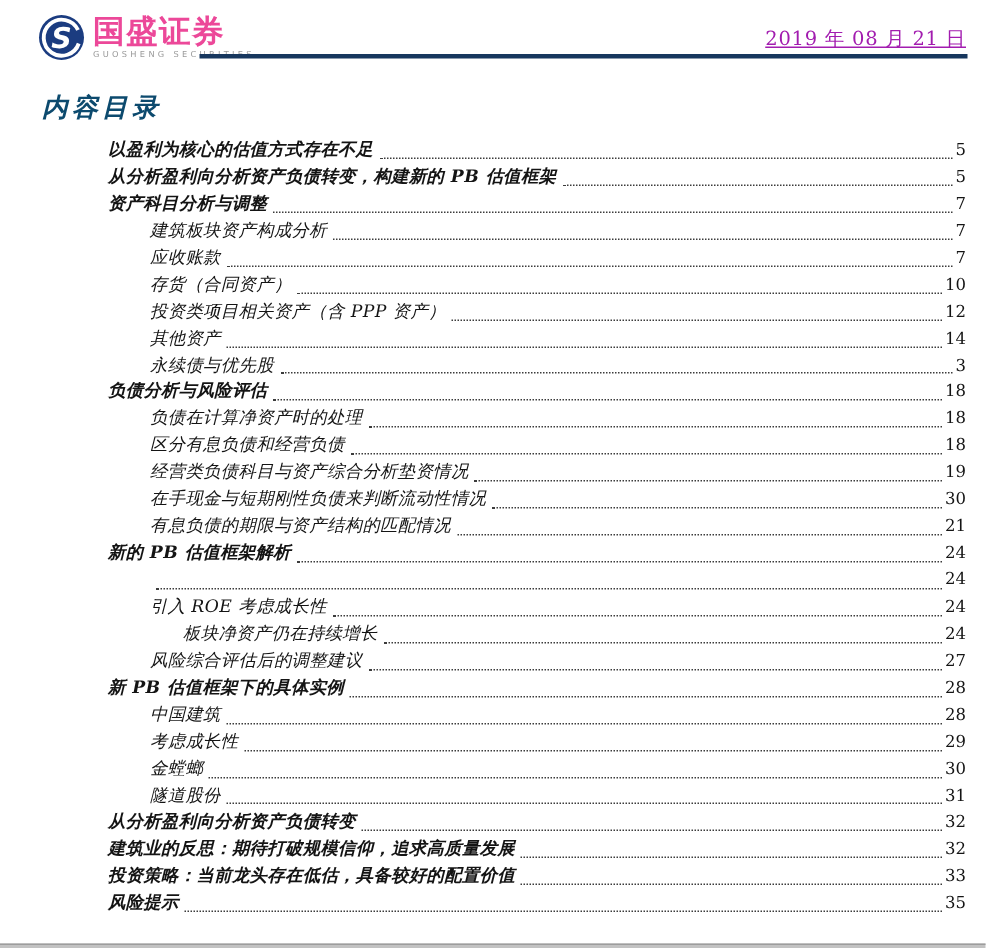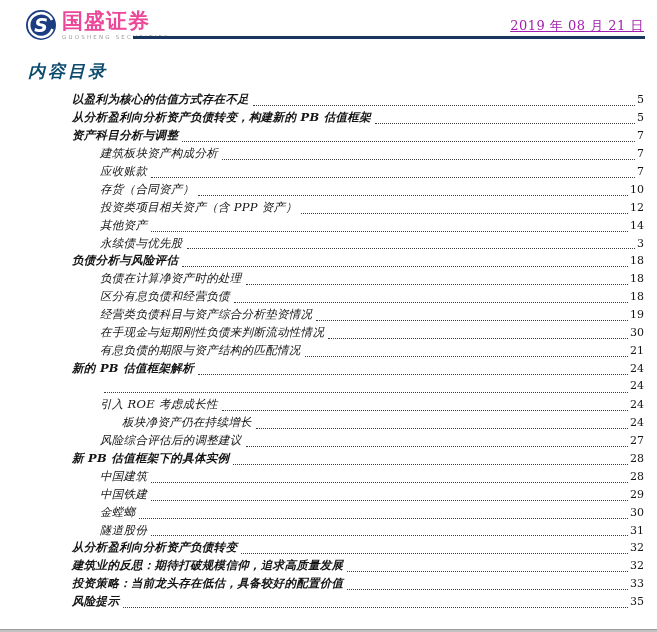--- a/index.html
+++ b/index.html
@@ -190,21 +190,21 @@
       <span class="label">新 PB 估值框架下的具体实例</span>
       <span class="dots"></span>
       <span class="page">28</span>
     </div>
     <div class="toc-row lvl2">
       <span class="label">中国建筑</span>
       <span class="dots"></span>
       <span class="page">28</span>
     </div>
     <div class="toc-row lvl2">
-      <span class="label">中国铁建</span>
+      <span class="label">考虑成长性</span>
       <span class="dots"></span>
       <span class="page">29</span>
     </div>
     <div class="toc-row lvl2">
       <span class="label">金螳螂</span>
       <span class="dots"></span>
       <span class="page">30</span>
     </div>
     <div class="toc-row lvl2">
       <span class="label">隧道股份</span>

